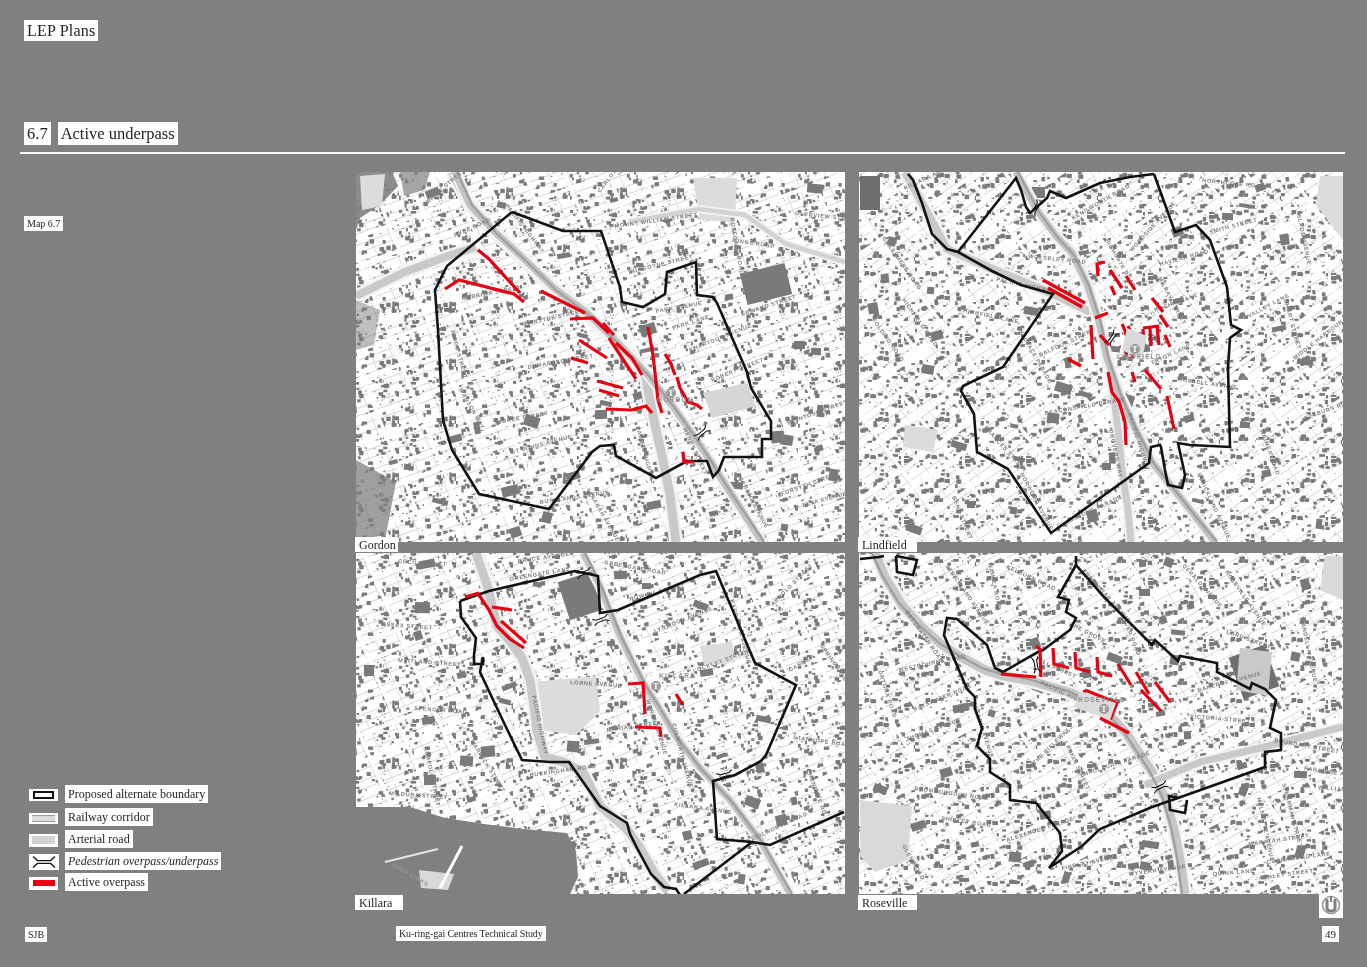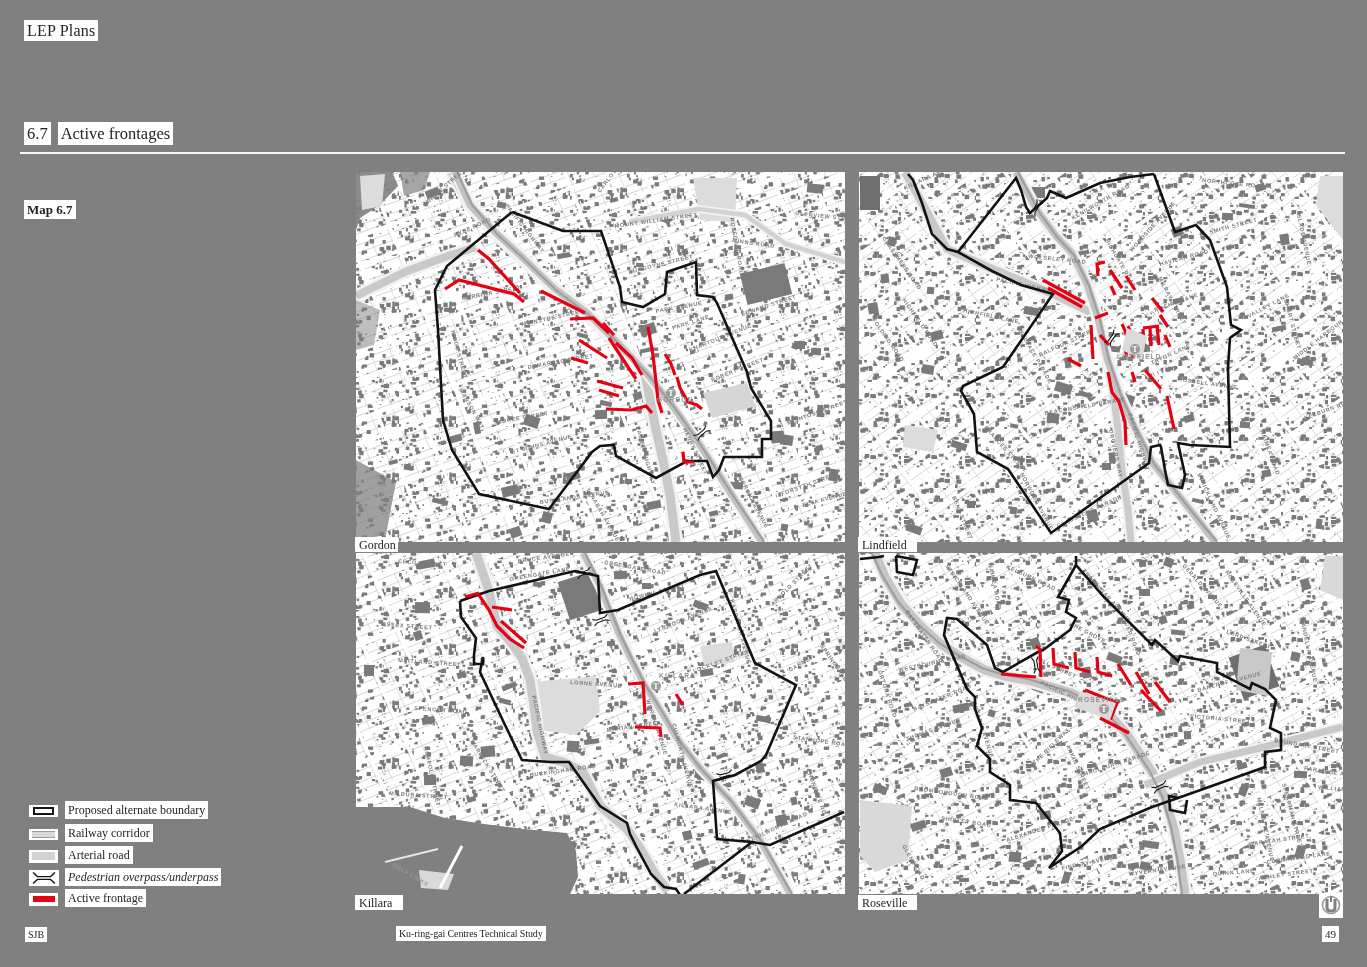--- a/index.html
+++ b/index.html
@@ -2,25 +2,25 @@
 <html><head><meta charset="utf-8"><style>
 html,body{margin:0;padding:0;}
 body{width:1367px;height:967px;background:#808080;position:relative;font-family:"Liberation Serif",serif;overflow:hidden;}
 .wbox{background:#ffffff;color:#242424;padding:2px 3px;}
 .abs{position:absolute;}
 </style></head>
 <body>
 
 <div class="abs" style="left:24px;top:22px;font-size:16px;letter-spacing:0.2px;"><span class="wbox">LEP Plans</span></div>
 
-<div class="abs" style="left:24px;top:124px;font-size:16.5px;"><span class="wbox">6.7</span><span style="display:inline-block;width:7px;"></span><span class="wbox">Active frontages</span></div>
+<div class="abs" style="left:24px;top:124px;font-size:16.5px;"><span class="wbox">6.7</span><span style="display:inline-block;width:7px;"></span><span class="wbox">Active underpass</span></div>
 
 <div class="abs" style="left:20px;top:152px;width:1325px;height:2px;background:#fafafa;"></div>
 
-<div class="abs" style="left:24px;top:202px;font-size:13px;font-weight:bold;"><span class="wbox">Map 6.7</span></div>
+<div class="abs" style="left:24px;top:218px;font-size:10px;font-weight:normal;"><span class="wbox">Map 6.7</span></div>
 
 <svg class="abs" style="left:0;top:0" width="1367" height="967">
 <defs>
       <pattern id="spk" width="57" height="57" patternUnits="userSpaceOnUse">
         <rect x="54.0" y="51.6" width="4.0" height="2.5" fill="#7a7a7a"></rect>
         <rect x="10.4" y="10.9" width="3.6" height="3.7" fill="#7a7a7a"></rect>
         <rect x="10.3" y="54.3" width="3.0" height="3.7" fill="#7a7a7a"></rect>
         <rect x="3.2" y="42.7" width="2.2" height="2.5" fill="#7a7a7a"></rect>
         <rect x="16.9" y="35.0" width="3.3" height="3.2" fill="#7a7a7a"></rect>
         <rect x="22.9" y="15.6" width="3.4" height="2.5" fill="#7a7a7a"></rect>
@@ -1374,29 +1374,29 @@
 <g>
       <rect x="1319" y="893" width="24" height="25" fill="#ffffff"></rect>
       <circle cx="1331" cy="905" r="8.5" fill="none" stroke="#9a9a9a" stroke-width="1.6"></circle>
       <path d="M1327,899 L1327,908 Q1327,911 1331,911 Q1335,911 1335,908 L1335,899" fill="none" stroke="#808080" stroke-width="3"></path>
       <line x1="1331" y1="896" x2="1331" y2="902" stroke="#808080" stroke-width="2"></line>
     </g>
 </svg>
 
 <div class="abs" style="left:29px;top:788px;font-size:12px;line-height:13px;">
 
-<div style="height:23px;margin-top:16px;"><span style="display:inline-block;vertical-align:middle;background:#fff;padding:2px 4px;line-height:0;"><span style="display:inline-block;width:17px;height:4px;border:2.2px solid #141414;"></span></span><span style="display:inline-block;width:7px;"></span><span class="wbox">Proposed alternate boundary</span></div>
+<div style="height:23px;"><span style="display:inline-block;vertical-align:middle;background:#fff;padding:2px 4px;line-height:0;"><span style="display:inline-block;width:17px;height:4px;border:2.2px solid #141414;"></span></span><span style="display:inline-block;width:7px;"></span><span class="wbox">Proposed alternate boundary</span></div>
 
 <div style="height:22px;"><span style="display:inline-block;vertical-align:middle;background:#fff;padding:2px 3px;line-height:0;"><span style="display:inline-block;width:23px;height:5px;background:#dadada;border-top:1.6px solid #9b9b9b;border-bottom:1.6px solid #9b9b9b;"></span></span><span style="display:inline-block;width:7px;"></span><span class="wbox">Railway corridor</span></div>
 
 <div style="height:21px;"><span style="display:inline-block;vertical-align:middle;background:#fff;padding:2.5px 3px;line-height:0;"><span style="display:inline-block;width:23px;height:8px;background:#d2d2d2;"></span></span><span style="display:inline-block;width:7px;"></span><span class="wbox">Arterial road</span></div>
 
 <div style="height:22px;font-style:italic;"><span style="display:inline-block;vertical-align:middle;background:#fff;padding:1px 2px;line-height:0;"><svg width="26" height="14">
           <path d="M2,1.5 L6.5,5.6 L19.5,5.6 L24,1.5 M2,12.5 L6.5,8.4 L19.5,8.4 L24,12.5" stroke="#141414" stroke-width="1.4" fill="none"></path>
         </svg></span><span style="display:inline-block;width:6px;"></span><span class="wbox">Pedestrian overpass/underpass</span></div>
 
-<div style="height:23px;"><span style="display:inline-block;vertical-align:middle;background:#fff;padding:3.5px 3.5px;line-height:0;"><span style="display:inline-block;width:22px;height:6px;background:#e60011;"></span></span><span style="display:inline-block;width:7px;"></span><span class="wbox">Active frontage</span></div>
+<div style="height:23px;"><span style="display:inline-block;vertical-align:middle;background:#fff;padding:3.5px 3.5px;line-height:0;"><span style="display:inline-block;width:22px;height:6px;background:#e60011;"></span></span><span style="display:inline-block;width:7px;"></span><span class="wbox">Active overpass</span></div>
 </div>
 
 <div class="abs" style="left:25px;top:929px;font-size:10px;"><span class="wbox">SJB</span></div>
 
 <div class="abs" style="left:355px;top:928px;font-size:10px;letter-spacing:-0.1px;margin-left:41px;"><span class="wbox">Ku-ring-gai Centres Technical Study</span></div>
 
 <div class="abs" style="left:1322px;top:928px;font-size:11px;text-align:right;"><span class="wbox">49</span></div>
 </body></html>

